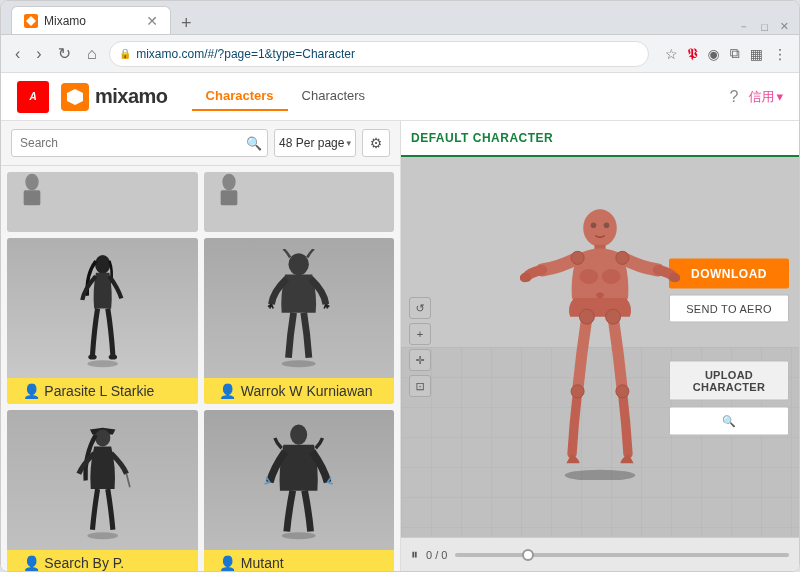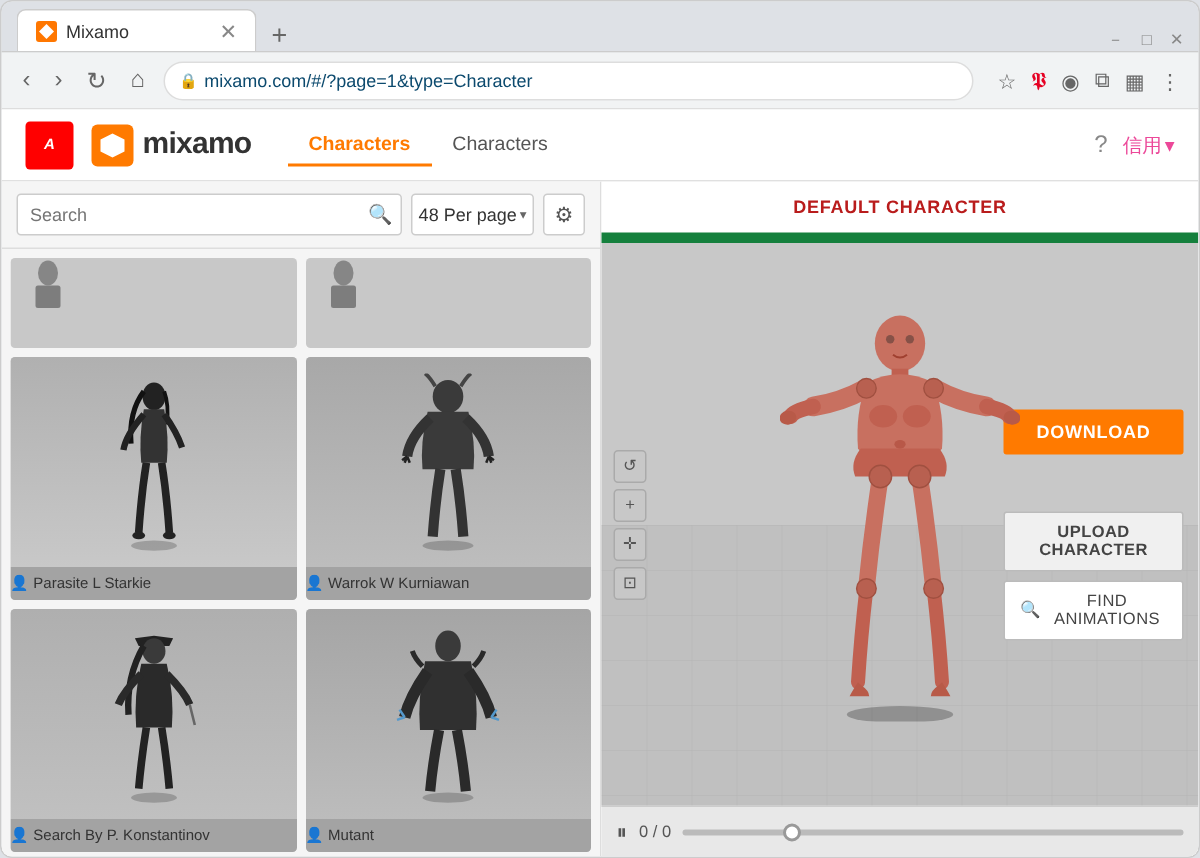--- a/index.html
+++ b/index.html
@@ -53,34 +53,34 @@
     .per-page-arrow { font-size: 9px; color: #666; }
     .filter-btn { width: 28px; height: 28px; border: 1px solid #ccc; border-radius: 3px; background: #fff; display: flex; align-items: center; justify-content: center; cursor: pointer; font-size: 14px; color: #555; }
 
     .character-grid { flex: 1; overflow-y: auto; padding: 6px; display: grid; grid-template-columns: 1fr 1fr; gap: 6px; background: #f5f5f5; position: relative; }
     .character-grid::-webkit-scrollbar { width: 8px; }
     .character-grid::-webkit-scrollbar-track { background: #f0f0f0; }
     .character-grid::-webkit-scrollbar-thumb { background: #bbb; border-radius: 4px; }
 
     .char-card { background: #ddd; border-radius: 3px; cursor: pointer; position: relative; overflow: hidden; }
     .char-image { width: 100%; height: 140px; background: #c8c8c8; display: flex; align-items: center; justify-content: center; overflow: hidden; position: relative; }
-    .char-name { font-size: 10px; color: #333; padding: 5px 0; background: #a3a3a3; }
+    .char-name { font-size: 14px; color: #333; padding: 5px 16px; background: #fde047; }
     
     
     .char-parasite { background: linear-gradient(180deg, #b0b0b0 0%, #c8c8c8 100%); }
     .char-warrok { background: linear-gradient(180deg, #a8a8a8 0%, #bdbdbd 100%); }
     .char-pirate { background: linear-gradient(180deg, #afafaf 0%, #c0c0c0 100%); }
     .char-mutant { background: linear-gradient(180deg, #a5a5a5 0%, #bcbcbc 100%); }
 
     
     .char-svg { width: 70%; height: 85%; }
 
     
     .right-panel { flex: 1; display: flex; flex-direction: column; background: #fff; }
-    .right-header { text-align: center; padding: 10px; font-size: 12px; font-weight: bold; color: #b91c1c; letter-spacing: 0.5px; border-bottom: 7px solid #15803d; }
+    .right-header { padding: 10px; font-size: 12px; font-weight: bold; color: #15803d; letter-spacing: 0.5px; border-bottom: 2px solid #15803d; }
     .viewer-area { flex: 1; background: #c8c8c8; position: relative; display: flex; align-items: center; justify-content: center; overflow: hidden; }
     
     
     .viewer-floor { position: absolute; bottom: 0; left: 0; right: 0; height: 50%; background: 
       linear-gradient(rgba(180,180,180,0.5) 1px, transparent 1px),
       linear-gradient(90deg, rgba(180,180,180,0.5) 1px, transparent 1px);
     background-size: 30px 30px; background-color: #c0c0c0; }
     
     .viewer-controls-left { position: absolute; left: 8px; top: 50%; transform: translateY(-50%); display: flex; flex-direction: column; gap: 4px; }
     .viewer-ctrl-btn { width: 22px; height: 22px; background: rgba(200,200,200,0.8); border: 1px solid #aaa; border-radius: 3px; display: flex; align-items: center; justify-content: center; font-size: 11px; color: #555; cursor: pointer; }
@@ -394,24 +394,24 @@
             <div class="viewer-controls-left">
               <div class="viewer-ctrl-btn">↺</div>
               <div class="viewer-ctrl-btn">+</div>
               <div class="viewer-ctrl-btn">✛</div>
               <div class="viewer-ctrl-btn">⊡</div>
             </div>
           </div>
 
           <div class="action-buttons">
             <button class="btn-download">DOWNLOAD</button>
+            <button class="btn-secondary">SEND TO AERO</button>
             <button class="btn-upload">UPLOAD CHARACTER</button>
             <button class="btn-secondary btn-find">
               <span class="btn-find-icon">🔍</span>
-              <span>FIND ANIMATIONS</span>
             </button>
           </div>
         </div>
 
         <div class="player-bar">
           <span class="play-btn">⏸</span>
           <span class="timeline-text">0 / 0</span>
           <div class="timeline-slider">
             <div class="timeline-thumb"></div>
           </div>

